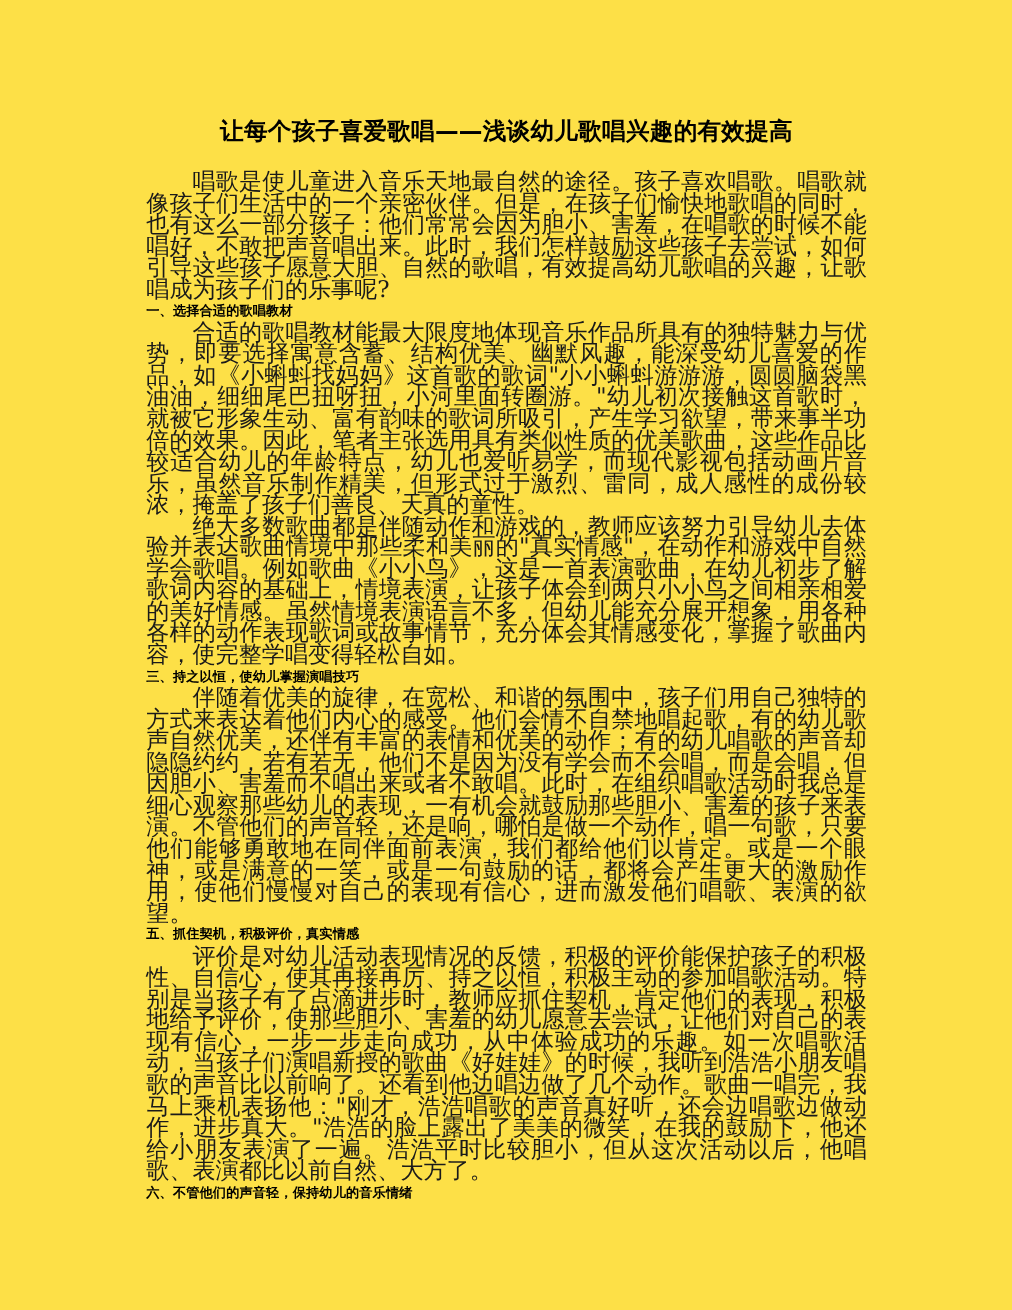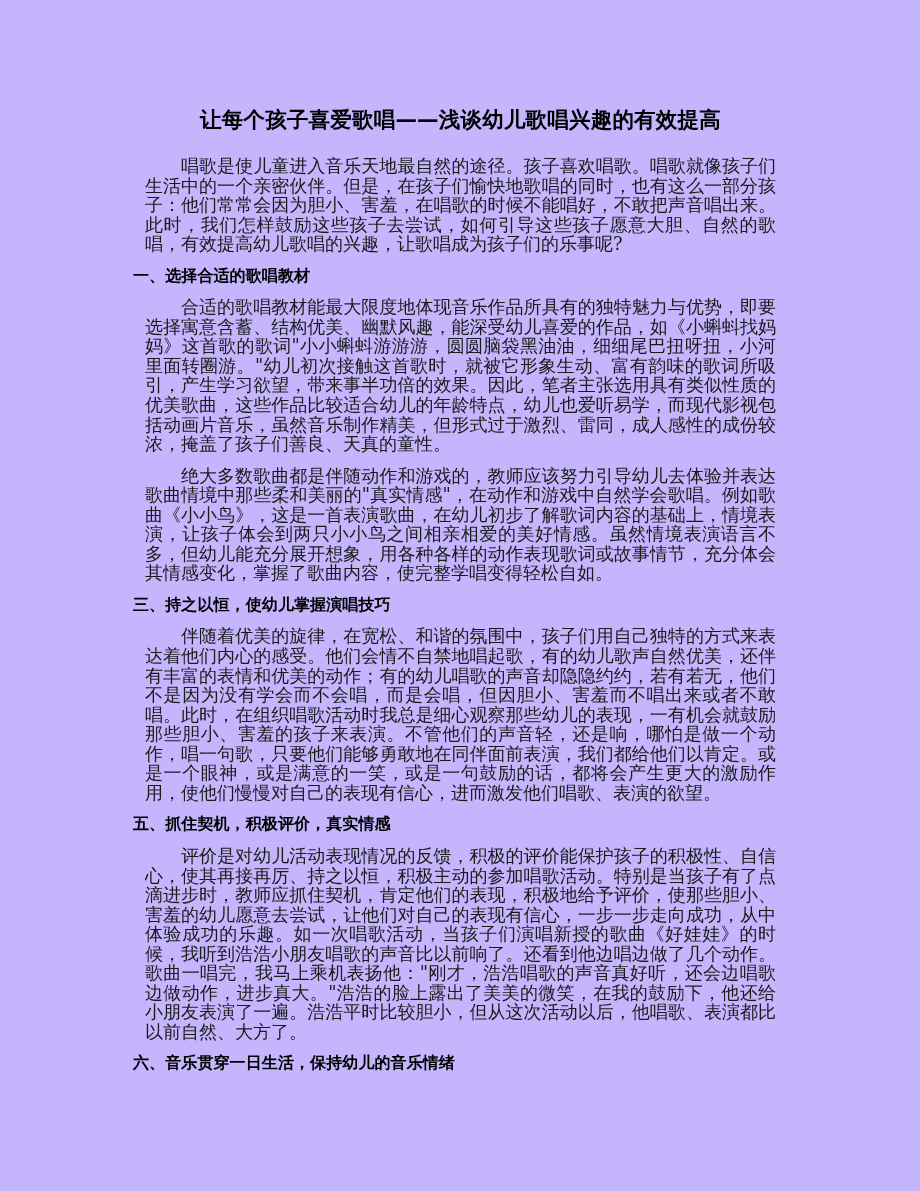--- a/index.html
+++ b/index.html
@@ -14,21 +14,21 @@
     font-family: "DejaVu Serif", "Liberation Serif", serif;
     color: #000000;
     -webkit-font-smoothing: antialiased;
   }
   .page {
     position: relative;
     width: 920px;
     height: 1191px;
     box-sizing: border-box;
     padding: 0;
-    background: #c4b5fd;
+    background: #fde047;
   }
   .content {
     position: absolute;
     left: 133px;
     top: 0;
     width: 655px;
   }
   .doc-title {
     font-family: "DejaVu Sans", "Liberation Sans", sans-serif;
     font-weight: bold;
@@ -38,35 +38,35 @@
     color: #000;
     margin: 0;
     padding-top: 105px;
     letter-spacing: 0.2px;
     white-space: nowrap;
   }
   .body-block {
     margin-top: 21px;
   }
   p.para {
-    margin: 12px;
-    font-size: 18px;
+    margin: 0;
+    font-size: 21px;
     line-height: 19.55px;
     text-align: justify;
     text-justify: inter-ideograph;
     text-indent: 2em;
     color: #1a1a1a;
     font-family: "DejaVu Serif", "Liberation Serif", serif;
     word-break: break-all;
   }
   h2.section-heading {
     margin: 0;
     font-family: "DejaVu Sans", "Liberation Sans", sans-serif;
     font-weight: bold;
-    font-size: 16px;
+    font-size: 12px;
     line-height: 19.55px;
     color: #000;
     text-indent: 0;
     letter-spacing: 0.1px;
   }
 </style>
 </head>
 <body>
 
 <div class="page">
@@ -74,16 +74,16 @@
     <h1 class="doc-title">让每个孩子喜爱歌唱——浅谈幼儿歌唱兴趣的有效提高</h1>
     <div class="body-block" id="body-root">
         <p class="para">唱歌是使儿童进入音乐天地最自然的途径。孩子喜欢唱歌。唱歌就像孩子们生活中的一个亲密伙伴。但是，在孩子们愉快地歌唱的同时，也有这么一部分孩子：他们常常会因为胆小、害羞，在唱歌的时候不能唱好，不敢把声音唱出来。此时，我们怎样鼓励这些孩子去尝试，如何引导这些孩子愿意大胆、自然的歌唱，有效提高幼儿歌唱的兴趣，让歌唱成为孩子们的乐事呢?</p>
         <h2 class="section-heading">一、选择合适的歌唱教材</h2>
         <p class="para">合适的歌唱教材能最大限度地体现音乐作品所具有的独特魅力与优势，即要选择寓意含蓄、结构优美、幽默风趣，能深受幼儿喜爱的作品，如《小蝌蚪找妈妈》这首歌的歌词"小小蝌蚪游游游，圆圆脑袋黑油油，细细尾巴扭呀扭，小河里面转圈游。"幼儿初次接触这首歌时，就被它形象生动、富有韵味的歌词所吸引，产生学习欲望，带来事半功倍的效果。因此，笔者主张选用具有类似性质的优美歌曲，这些作品比较适合幼儿的年龄特点，幼儿也爱听易学，而现代影视包括动画片音乐，虽然音乐制作精美，但形式过于激烈、雷同，成人感性的成份较浓，掩盖了孩子们善良、天真的童性。</p>
         <p class="para">绝大多数歌曲都是伴随动作和游戏的，教师应该努力引导幼儿去体验并表达歌曲情境中那些柔和美丽的"真实情感"，在动作和游戏中自然学会歌唱。例如歌曲《小小鸟》，这是一首表演歌曲，在幼儿初步了解歌词内容的基础上，情境表演，让孩子体会到两只小小鸟之间相亲相爱的美好情感。虽然情境表演语言不多，但幼儿能充分展开想象，用各种各样的动作表现歌词或故事情节，充分体会其情感变化，掌握了歌曲内容，使完整学唱变得轻松自如。</p>
         <h2 class="section-heading">三、持之以恒，使幼儿掌握演唱技巧</h2>
         <p class="para">伴随着优美的旋律，在宽松、和谐的氛围中，孩子们用自己独特的方式来表达着他们内心的感受。他们会情不自禁地唱起歌，有的幼儿歌声自然优美，还伴有丰富的表情和优美的动作；有的幼儿唱歌的声音却隐隐约约，若有若无，他们不是因为没有学会而不会唱，而是会唱，但因胆小、害羞而不唱出来或者不敢唱。此时，在组织唱歌活动时我总是细心观察那些幼儿的表现，一有机会就鼓励那些胆小、害羞的孩子来表演。不管他们的声音轻，还是响，哪怕是做一个动作，唱一句歌，只要他们能够勇敢地在同伴面前表演，我们都给他们以肯定。或是一个眼神，或是满意的一笑，或是一句鼓励的话，都将会产生更大的激励作用，使他们慢慢对自己的表现有信心，进而激发他们唱歌、表演的欲望。</p>
         <h2 class="section-heading">五、抓住契机，积极评价，真实情感</h2>
         <p class="para">评价是对幼儿活动表现情况的反馈，积极的评价能保护孩子的积极性、自信心，使其再接再厉、持之以恒，积极主动的参加唱歌活动。特别是当孩子有了点滴进步时，教师应抓住契机，肯定他们的表现，积极地给予评价，使那些胆小、害羞的幼儿愿意去尝试，让他们对自己的表现有信心，一步一步走向成功，从中体验成功的乐趣。如一次唱歌活动，当孩子们演唱新授的歌曲《好娃娃》的时候，我听到浩浩小朋友唱歌的声音比以前响了。还看到他边唱边做了几个动作。歌曲一唱完，我马上乘机表扬他："刚才，浩浩唱歌的声音真好听，还会边唱歌边做动作，进步真大。"浩浩的脸上露出了美美的微笑，在我的鼓励下，他还给小朋友表演了一遍。浩浩平时比较胆小，但从这次活动以后，他唱歌、表演都比以前自然、大方了。</p>
-        <h2 class="section-heading">六、音乐贯穿一日生活，保持幼儿的音乐情绪</h2>
+        <h2 class="section-heading">六、不管他们的声音轻，保持幼儿的音乐情绪</h2>
       </div>
   </div>
 </div>
 
 </body></html>

